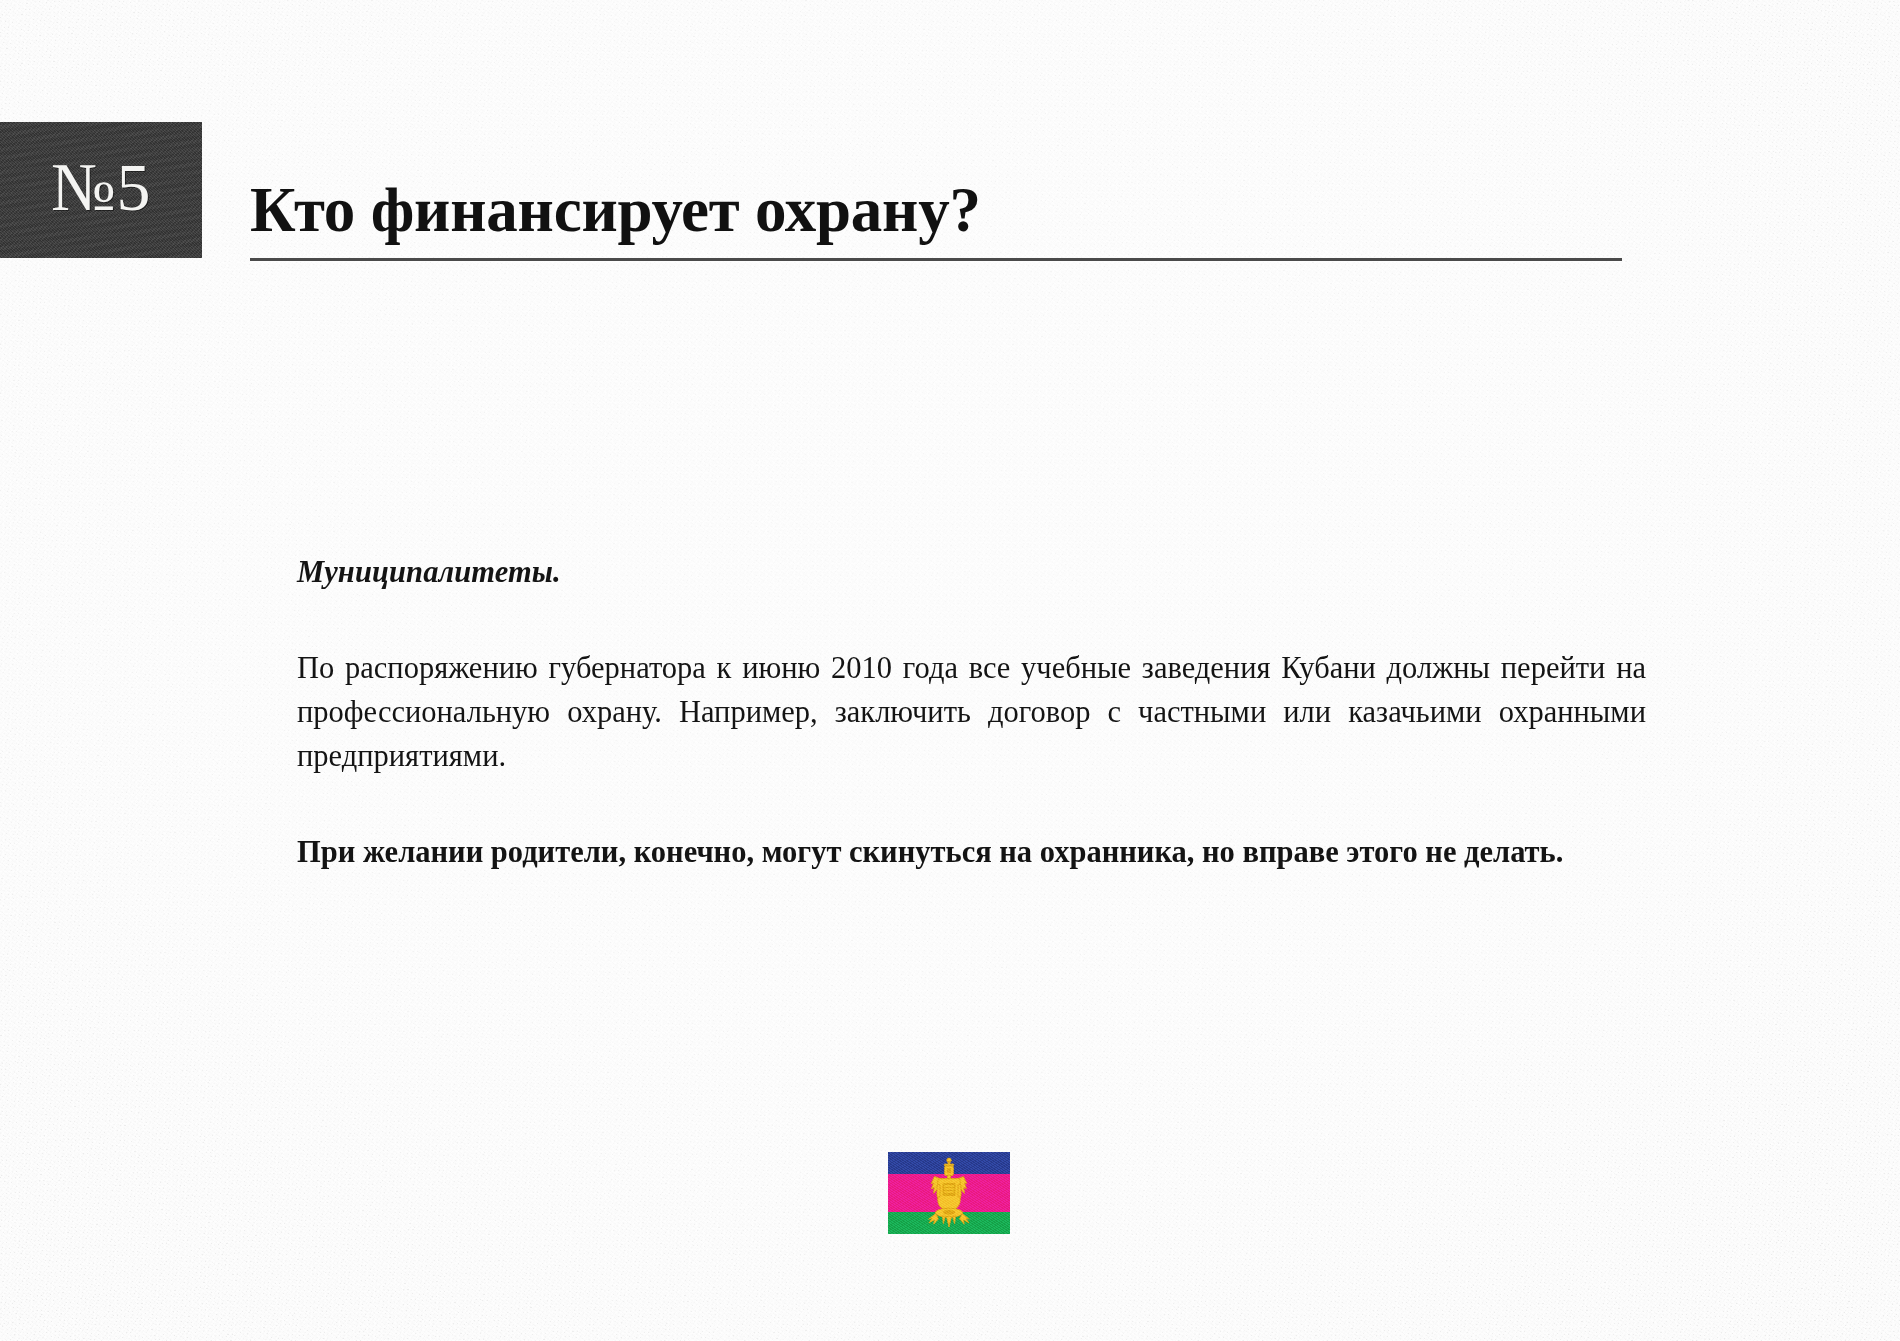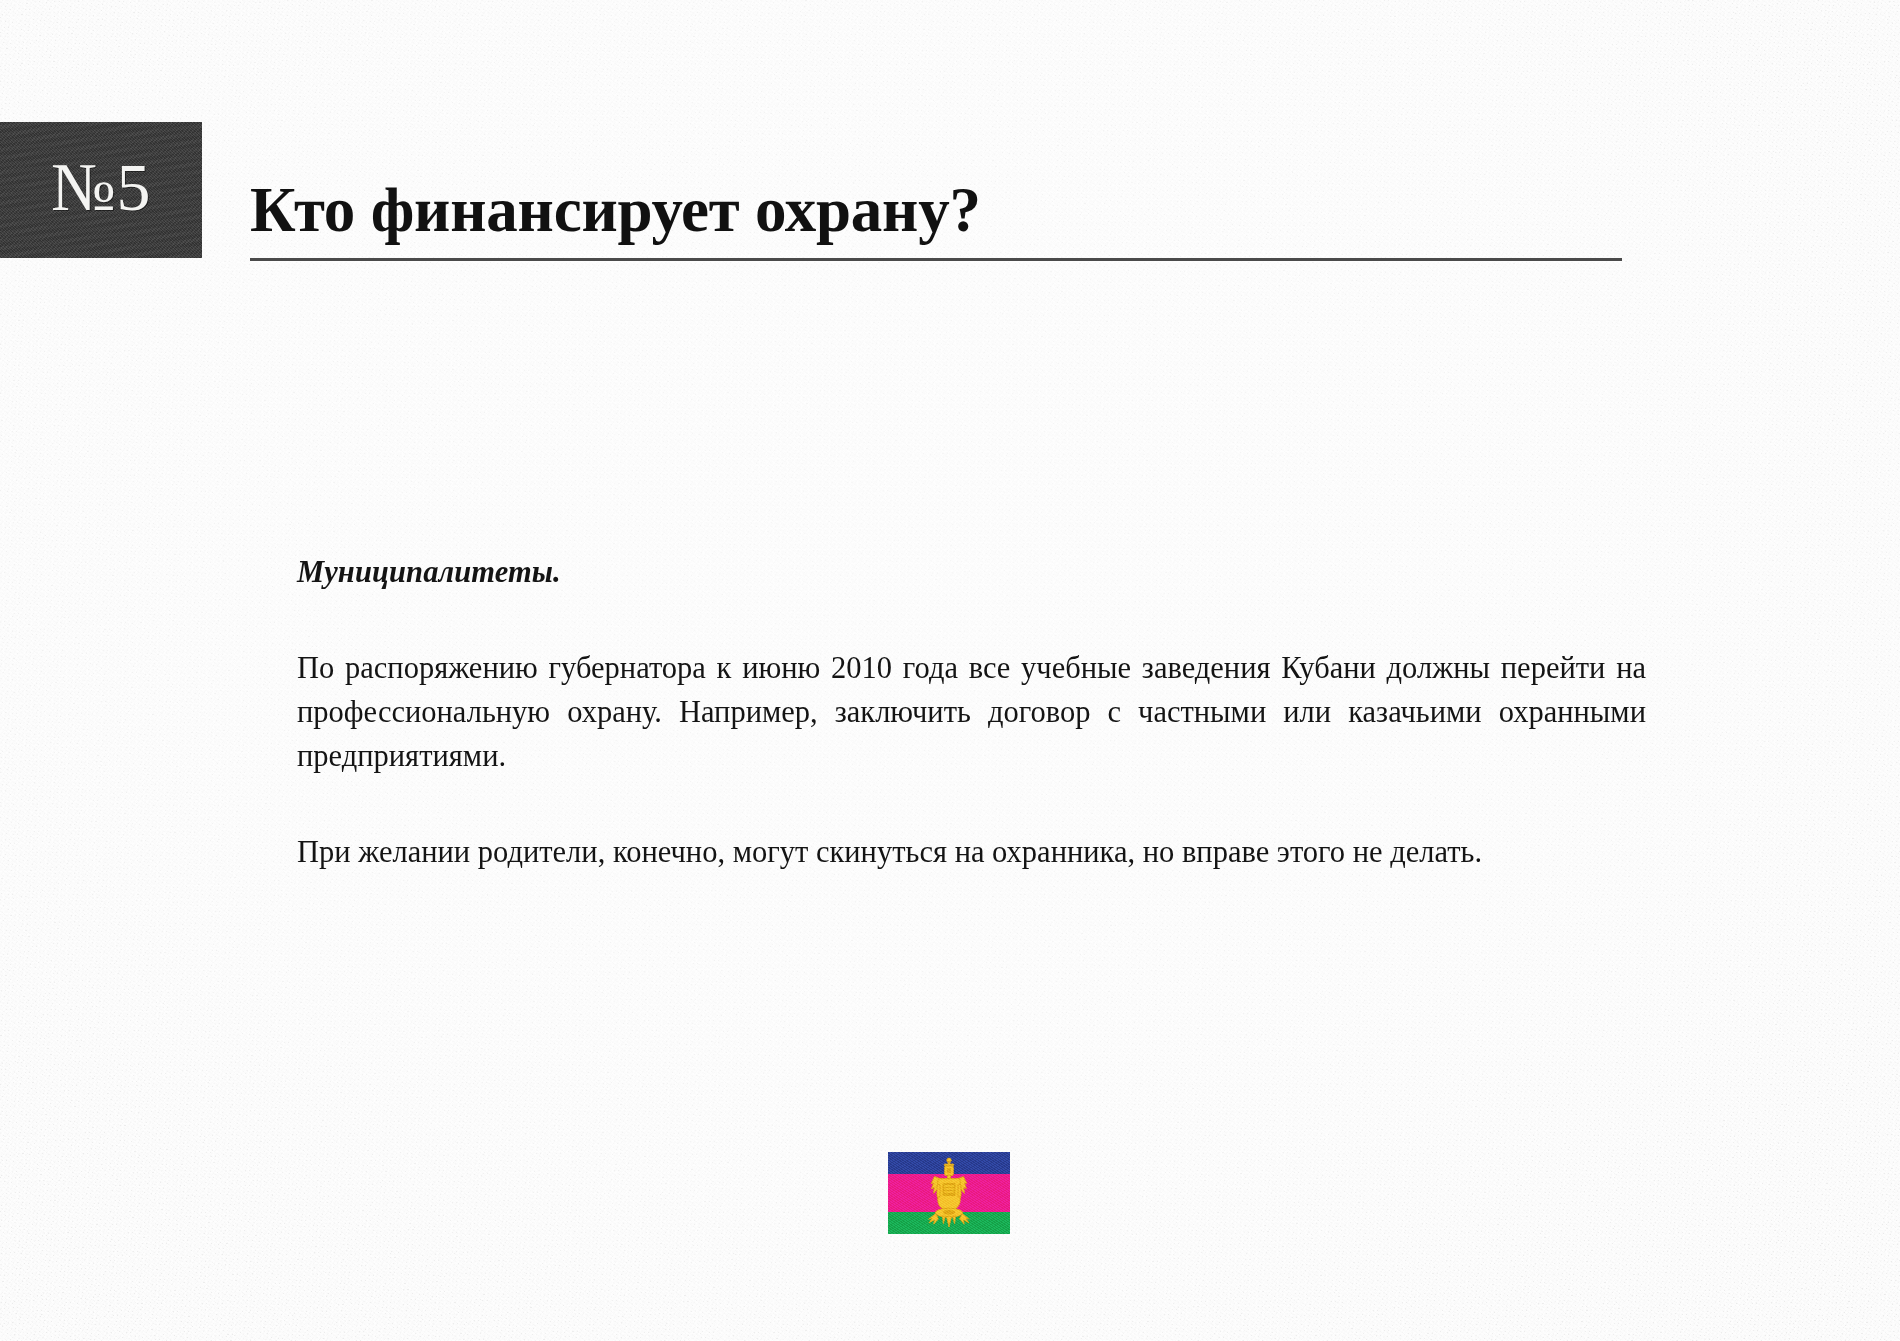--- a/index.html
+++ b/index.html
@@ -152,20 +152,21 @@
     margin: 0 0 52px 0;
     text-align: justify;
     text-justify: inter-word;
     hyphens: manual;
   }
   .para:last-child {
     margin-bottom: 0;
   }
   .para.last-line-left {
     text-align: justify;
+    font-weight: bold;
   }
 
   
   .flag-wrap {
     position: absolute;
     left: 888px;
     top: 1152px;
     width: 122px;
     height: 82px;
   }

